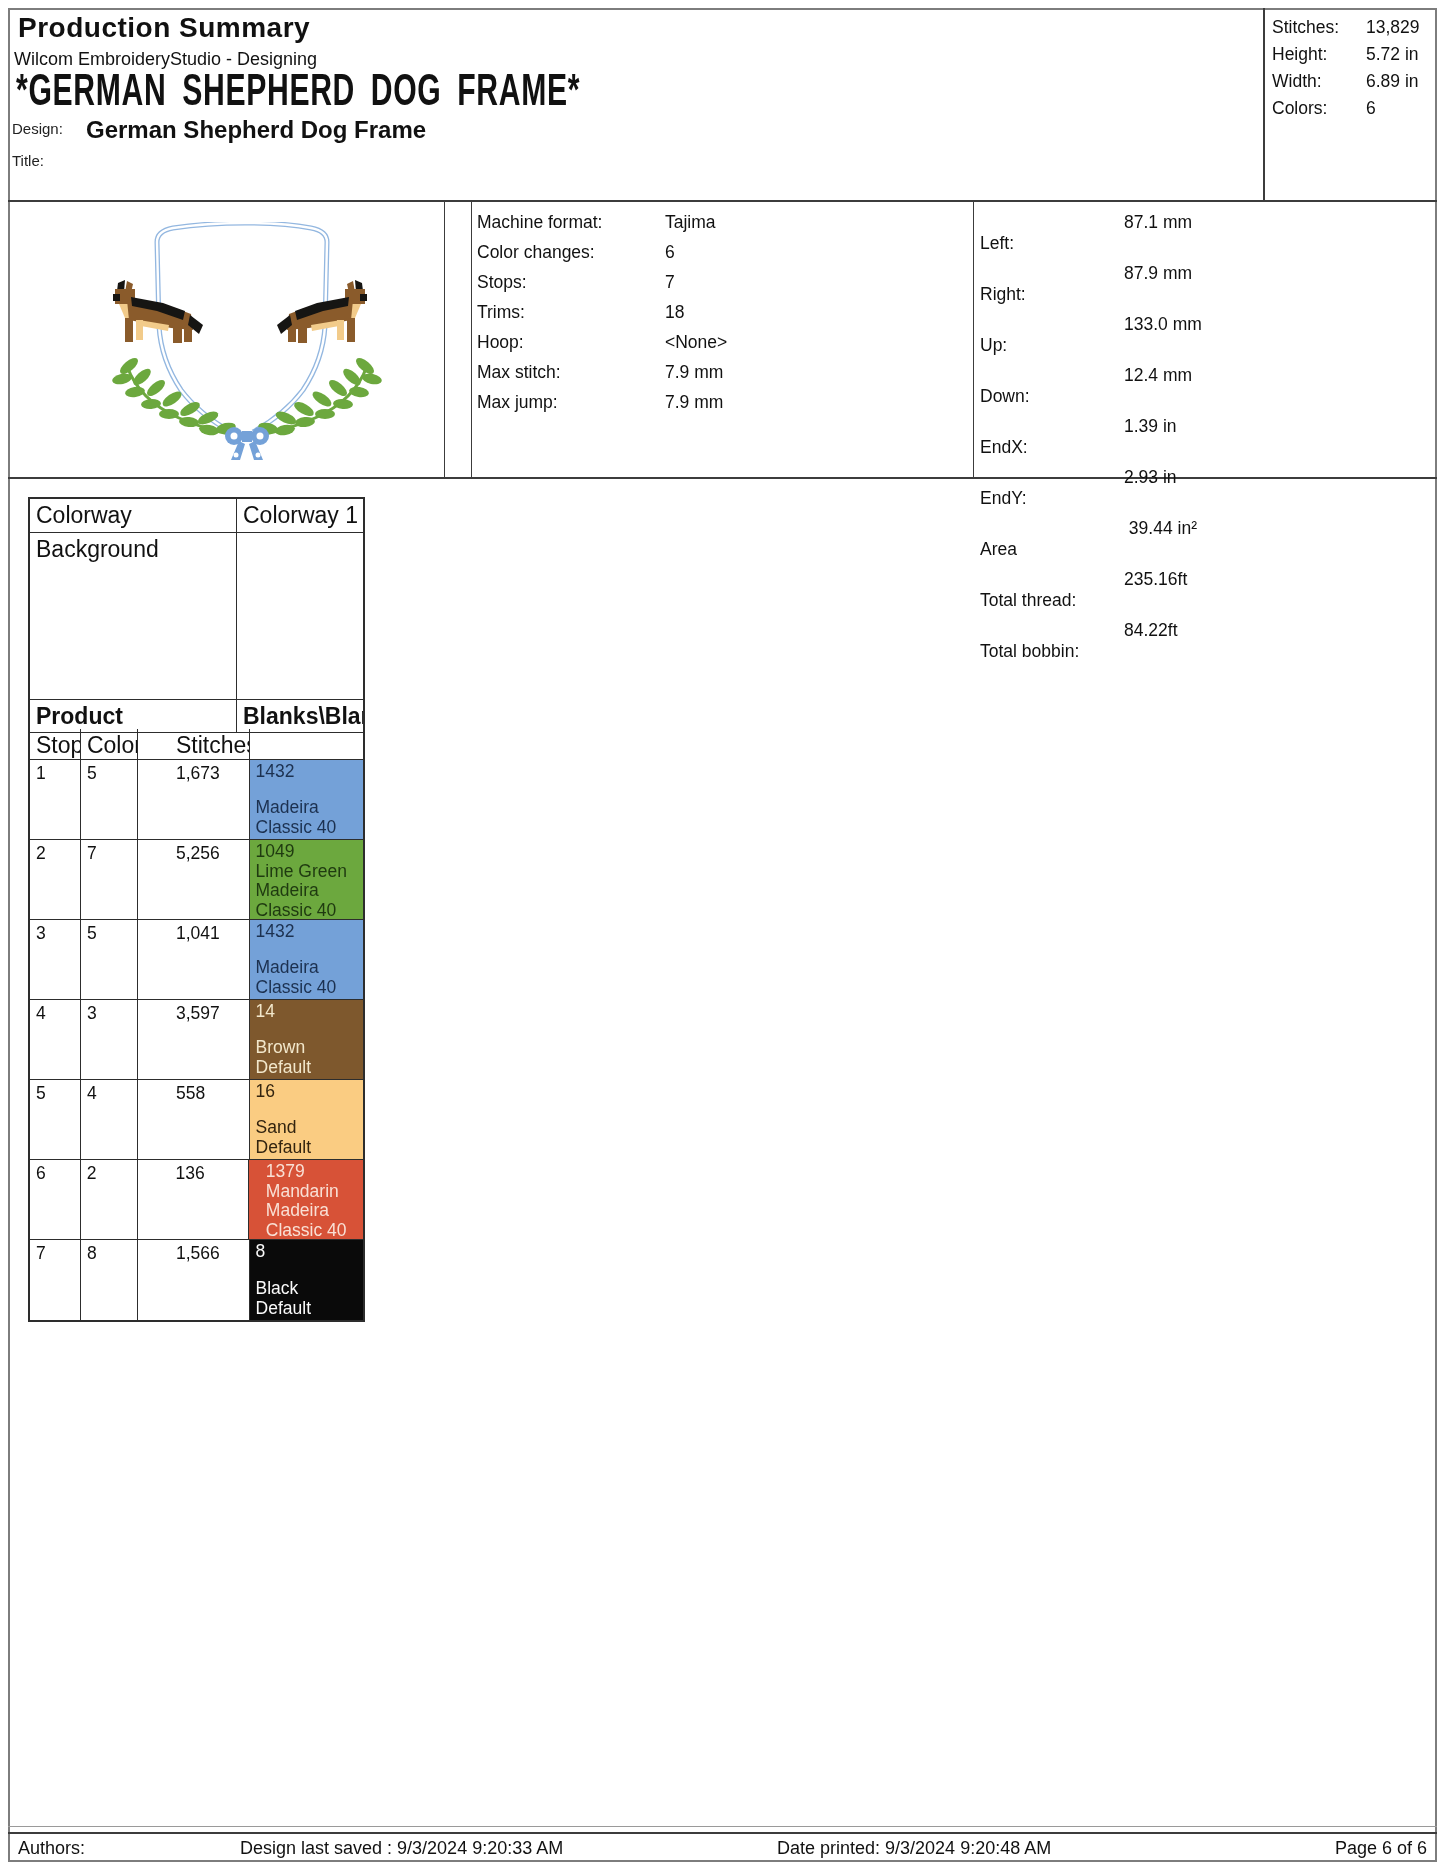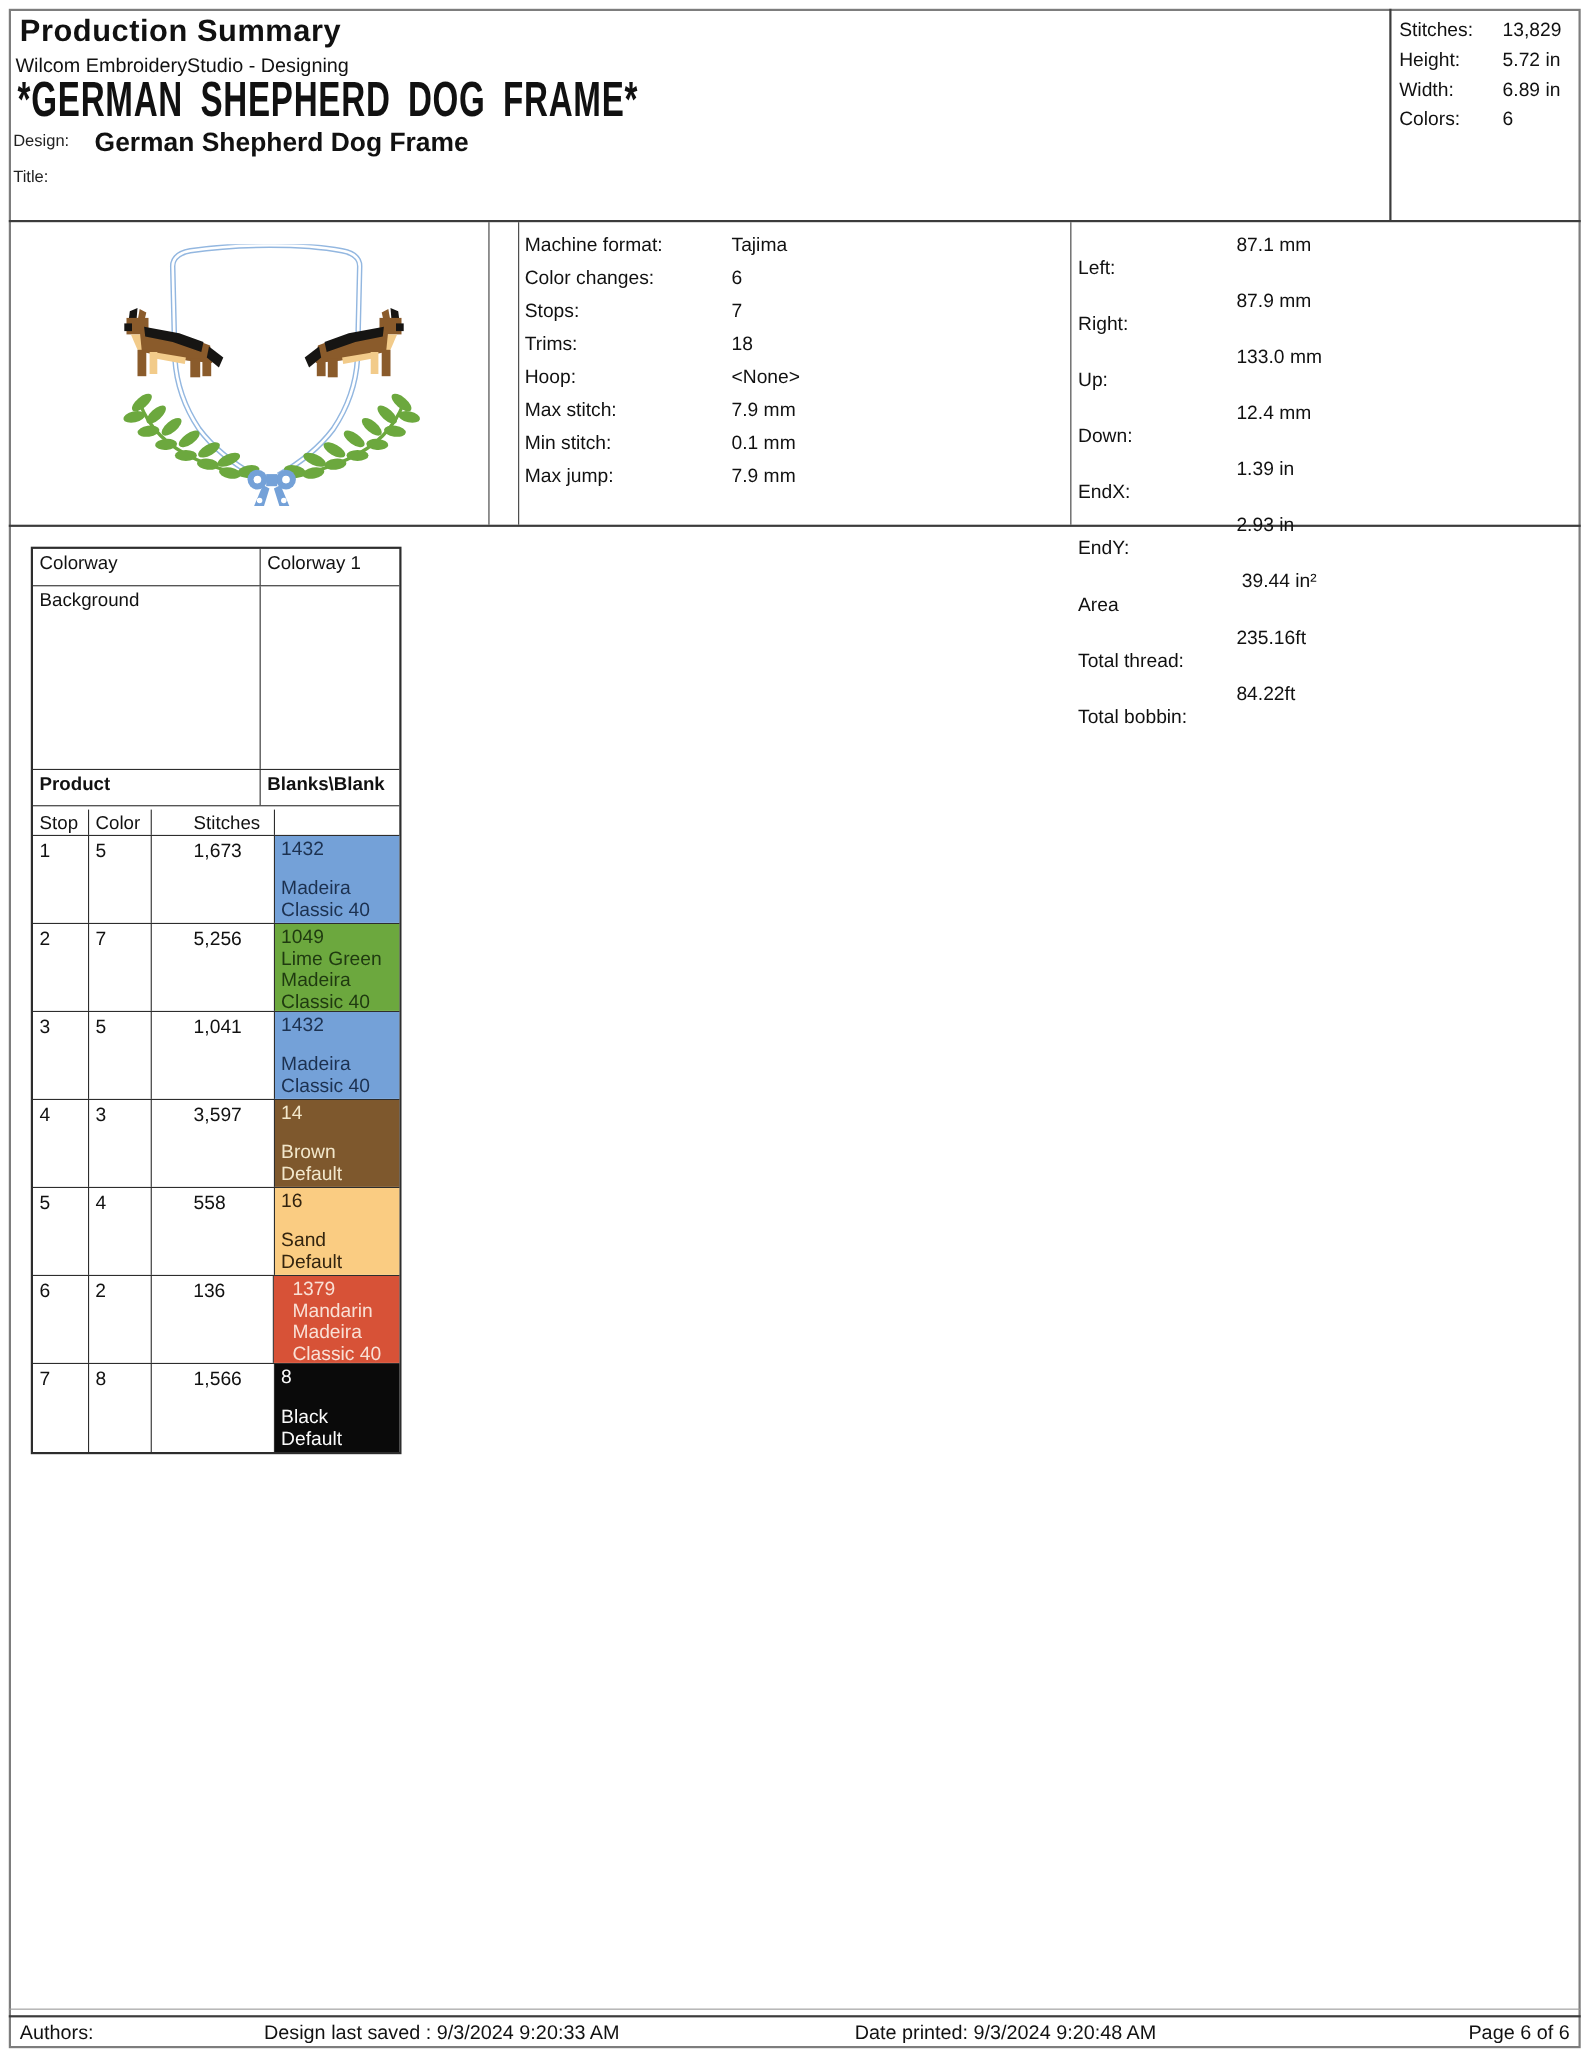--- a/index.html
+++ b/index.html
@@ -43,21 +43,21 @@
 
   .extents-rows { left:980px; top:207px; width:270px; }
   .extents-rows .info-row { line-height:30px; }
   .extents-rows .info-label { width:144px;margin-top:21px; }
 
   
   .ct { left:28px; top:497px; width:337px; border:2px solid #2d2d2d; background:#fff; }
   .ct-row { display:flex; border-bottom:1.5px solid #2d2d2d; }
   .ct-row:last-child { border-bottom:none; }
   .ct-cell { border-right:1.5px solid #2d2d2d; padding:3px 0 0 6px;
-    font-size:17px; overflow:hidden; }
+    font-size:23px; overflow:hidden; }
   .ct-cell:last-child { border-right:none; }
   .w-stop{width:56px;} .w-color{width:63px;} .w-stitch{width:88px;margin-left:32px;}
   .w-left{width:207px;} .w-right{width:126px;}
   .r-colorway{height:34px;} .r-background{height:167px;} .r-product{height:33px;font-weight:bold;}
   .r-cols{height:27px;align-items:flex-end;}
   .swatch { width:126px; display:flex; flex-direction:column;
     padding:2px 0 2px 6px; font-size:17.5px; line-height:19.5px; }
   .sw-spacer { flex:1; }
   .ct-drow { height:80px; }
   .ct-drow .ct-cell { font-size:17.5px; }
@@ -101,21 +101,20 @@
 <div class="abs vline" style="left:973px; top:202px; height:275px;"></div>
 <div class="abs band-bottom"></div>
 
 <div class="abs machine-rows" id="machine-rows">
     <div class="info-row"><span class="info-label">Machine format:</span><span class="info-value">Tajima</span></div>
     <div class="info-row"><span class="info-label">Color changes:</span><span class="info-value">6</span></div>
     <div class="info-row"><span class="info-label">Stops:</span><span class="info-value">7</span></div>
     <div class="info-row"><span class="info-label">Trims:</span><span class="info-value">18</span></div>
     <div class="info-row"><span class="info-label">Hoop:</span><span class="info-value">&lt;None&gt;</span></div>
     <div class="info-row"><span class="info-label">Max stitch:</span><span class="info-value">7.9 mm</span></div>
-    <div class="info-row"><span class="info-label">Min stitch:</span><span class="info-value">0.1 mm</span></div>
     <div class="info-row"><span class="info-label">Max jump:</span><span class="info-value">7.9 mm</span></div>
   </div>
 <div class="abs extents-rows" id="extents-rows">
     <div class="info-row"><span class="info-label">Left:</span><span class="info-value">87.1 mm</span></div>
     <div class="info-row"><span class="info-label">Right:</span><span class="info-value">87.9 mm</span></div>
     <div class="info-row"><span class="info-label">Up:</span><span class="info-value">133.0 mm</span></div>
     <div class="info-row"><span class="info-label">Down:</span><span class="info-value">12.4 mm</span></div>
     <div class="info-row"><span class="info-label">EndX:</span><span class="info-value">1.39 in</span></div>
     <div class="info-row"><span class="info-label">EndY:</span><span class="info-value">2.93 in</span></div>
     <div class="info-row"><span class="info-label">Area</span><span class="info-value"> 39.44 in²</span></div>

